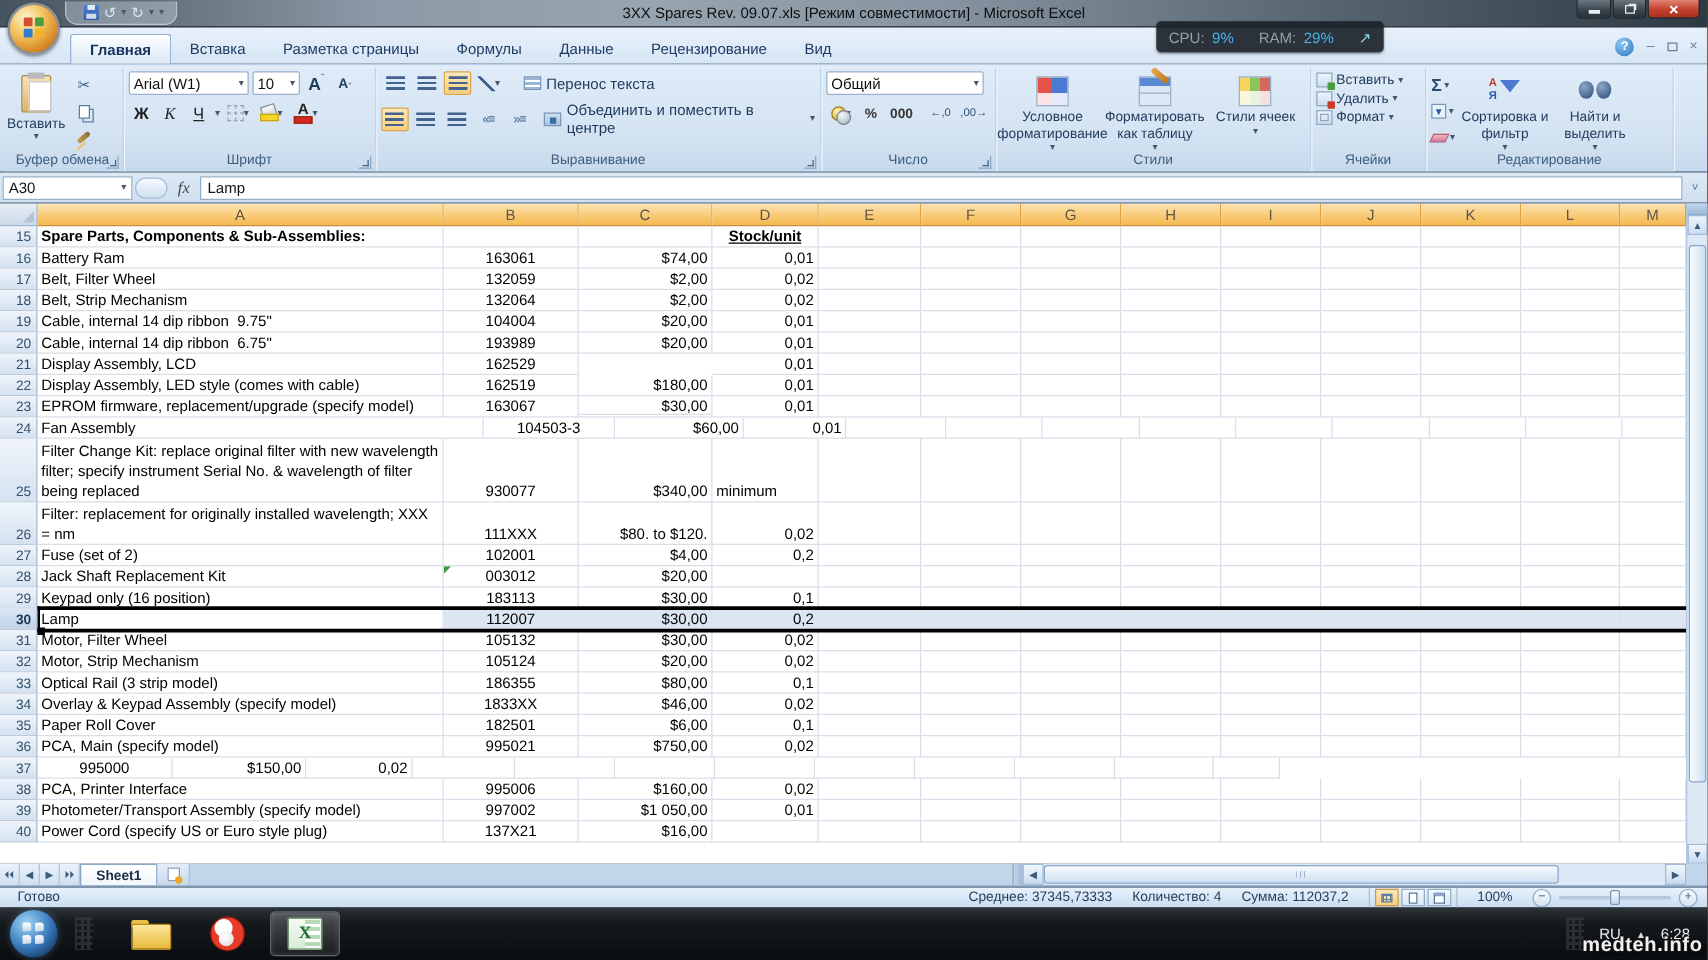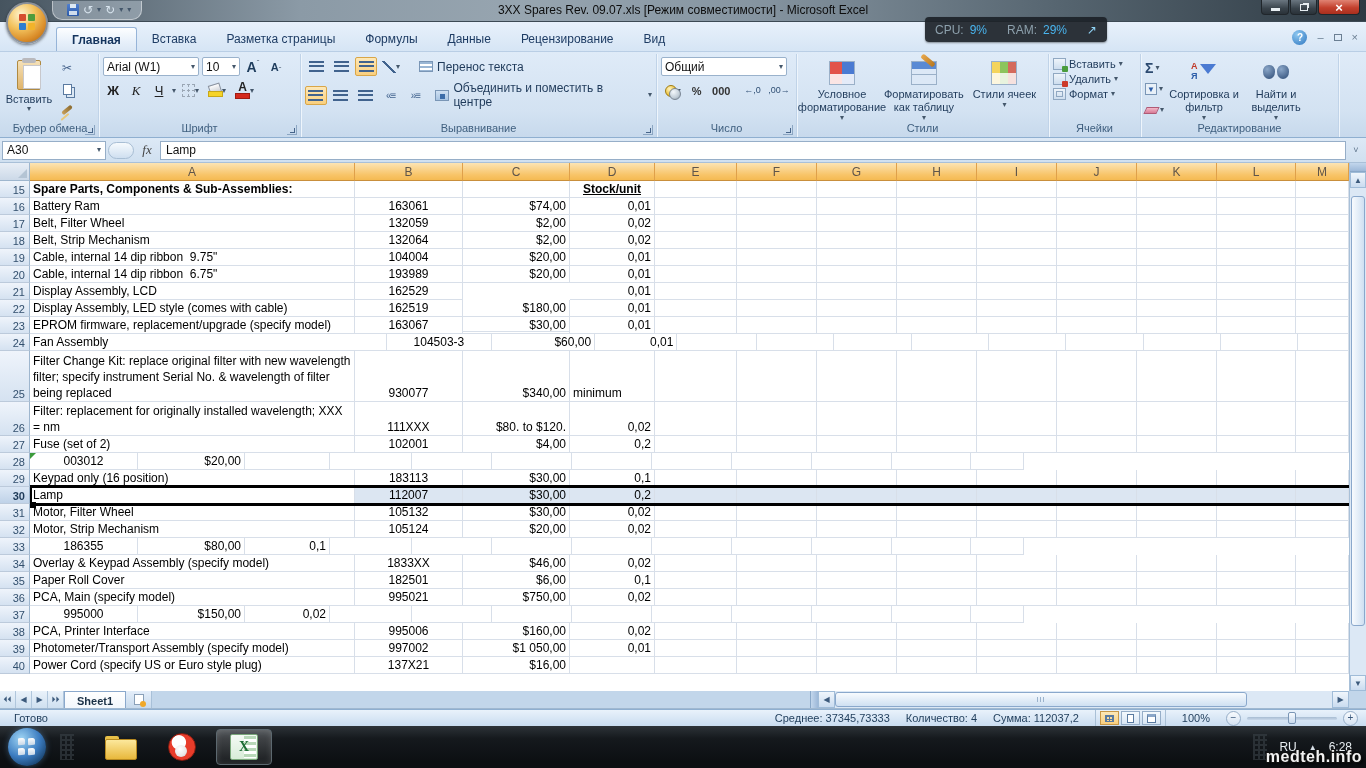--- a/index.html
+++ b/index.html
@@ -786,20 +786,21 @@
             <div class="cell cG" style="width: 80px;"></div>
             <div class="cell cH" style="width: 80px;"></div>
             <div class="cell cI" style="width: 80px;"></div>
             <div class="cell cJ" style="width: 80px;"></div>
             <div class="cell cK" style="width: 80px;"></div>
             <div class="cell cL" style="width: 79px;"></div>
             <div class="cell cM" style="width: 53px;"></div>
           </div>
           <div class="grow2">
             <div class="rowhdr">28</div>
+            <div class="cell cA" style="width: 325px;">Jack Shaft Replacement Kit</div>
             <div class="cell cB cmt" style="width: 108px;">003012</div>
             <div class="cell cC" style="width: 107px;">$20,00</div>
             <div class="cell cD" style="width: 85px;"></div>
             <div class="cell cE" style="width: 82px;"></div>
             <div class="cell cF" style="width: 80px;"></div>
             <div class="cell cG" style="width: 80px;"></div>
             <div class="cell cH" style="width: 80px;"></div>
             <div class="cell cI" style="width: 80px;"></div>
             <div class="cell cJ" style="width: 80px;"></div>
             <div class="cell cK" style="width: 80px;"></div>
@@ -865,20 +866,21 @@
             <div class="cell cG" style="width: 80px;"></div>
             <div class="cell cH" style="width: 80px;"></div>
             <div class="cell cI" style="width: 80px;"></div>
             <div class="cell cJ" style="width: 80px;"></div>
             <div class="cell cK" style="width: 80px;"></div>
             <div class="cell cL" style="width: 79px;"></div>
             <div class="cell cM" style="width: 53px;"></div>
           </div>
           <div class="grow2">
             <div class="rowhdr">33</div>
+            <div class="cell cA" style="width: 325px;">Optical Rail (3 strip model)</div>
             <div class="cell cB" style="width: 108px;">186355</div>
             <div class="cell cC" style="width: 107px;">$80,00</div>
             <div class="cell cD" style="width: 85px;">0,1</div>
             <div class="cell cE" style="width: 82px;"></div>
             <div class="cell cF" style="width: 80px;"></div>
             <div class="cell cG" style="width: 80px;"></div>
             <div class="cell cH" style="width: 80px;"></div>
             <div class="cell cI" style="width: 80px;"></div>
             <div class="cell cJ" style="width: 80px;"></div>
             <div class="cell cK" style="width: 80px;"></div>

